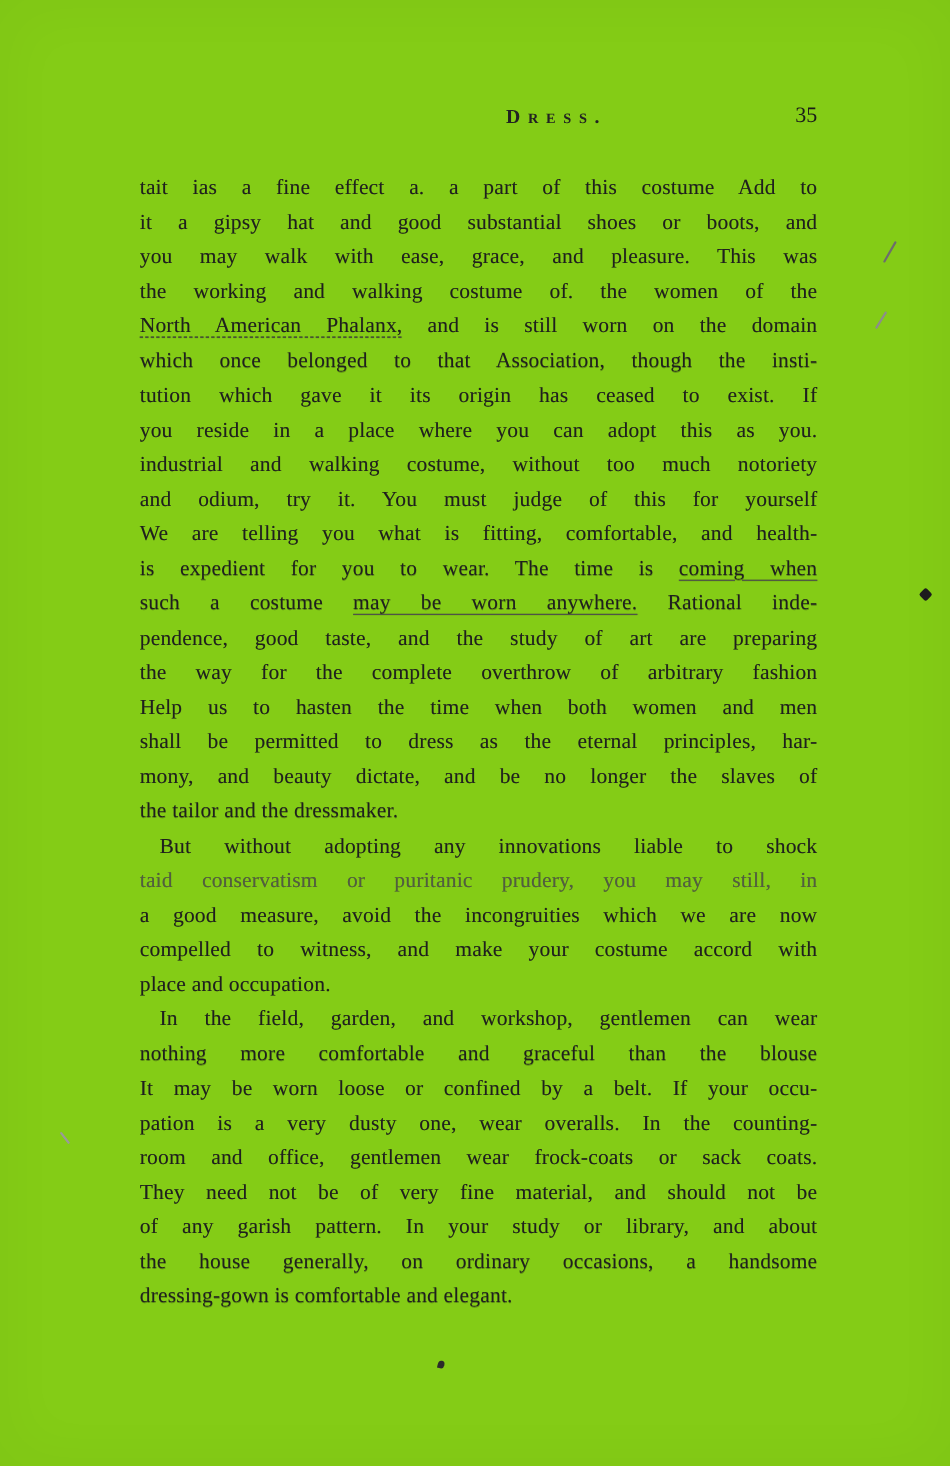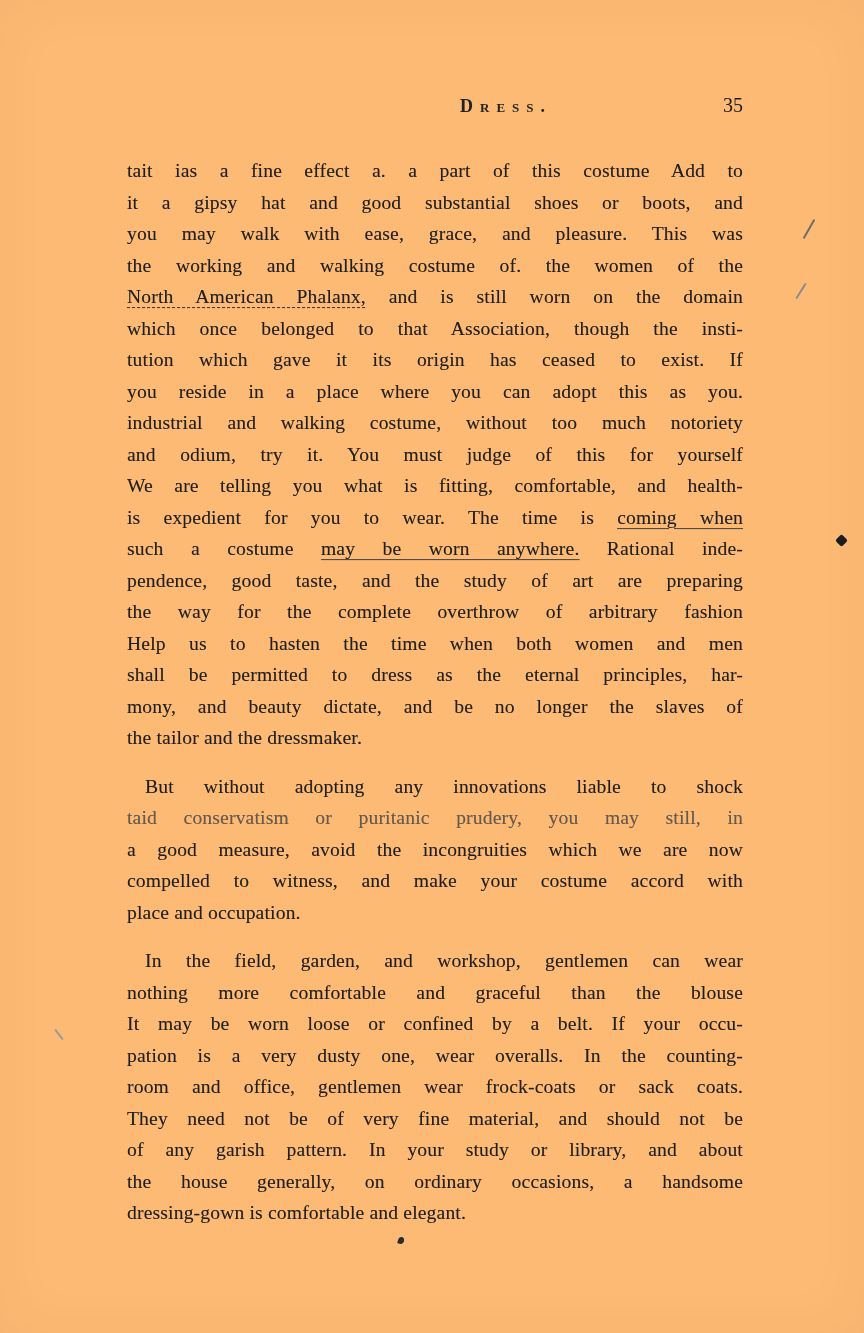--- a/index.html
+++ b/index.html
@@ -5,21 +5,21 @@
   * { margin: 0; padding: 0; box-sizing: border-box; }
   html, body { width: 864px; height: 1333px; }
   body {
     font-family: "Liberation Serif", "DejaVu Serif", serif;
     background: #f2f2f0;
   }
   .page {
     position: relative;
     width: 864px;
     height: 1333px;
-    background: #fdba74;
+    background: #84cc16;
     overflow: hidden;
     box-shadow: inset 0 0 60px rgba(0,0,0,0.04);
     color: #1f1f1f;
   }
   .pagehead {
     position: absolute;
     top: 96px;
     left: 127px;
     width: 616px;
     height: 28px;
@@ -52,21 +52,21 @@
     font-size: 19.5px;
     line-height: 31.5px;
     letter-spacing: 0.2px;
     text-align: justify;
     text-align-last: justify;
     -moz-text-align-last: justify;
     white-space: nowrap;
     color: #1f1f1f;
     text-shadow: 0.2px 0.2px 0 rgba(20,20,20,0.35);
   }
-  .line.indent { text-indent: 18px; margin-top: 17px; }
+  .line.indent { text-indent: 18px; }
   .line.last { text-align-last: left; -moz-text-align-last: left; white-space: normal; }
   .line.faded { color: #4a4a4a; opacity: 0.85; filter: blur(0.3px); }
   .u.dashed {
     text-decoration: underline;
     text-decoration-style: dashed;
     text-decoration-color: #3c3c3c;
     text-underline-offset: 4px;
     text-decoration-thickness: 1px;
   }
   .u.solid {

